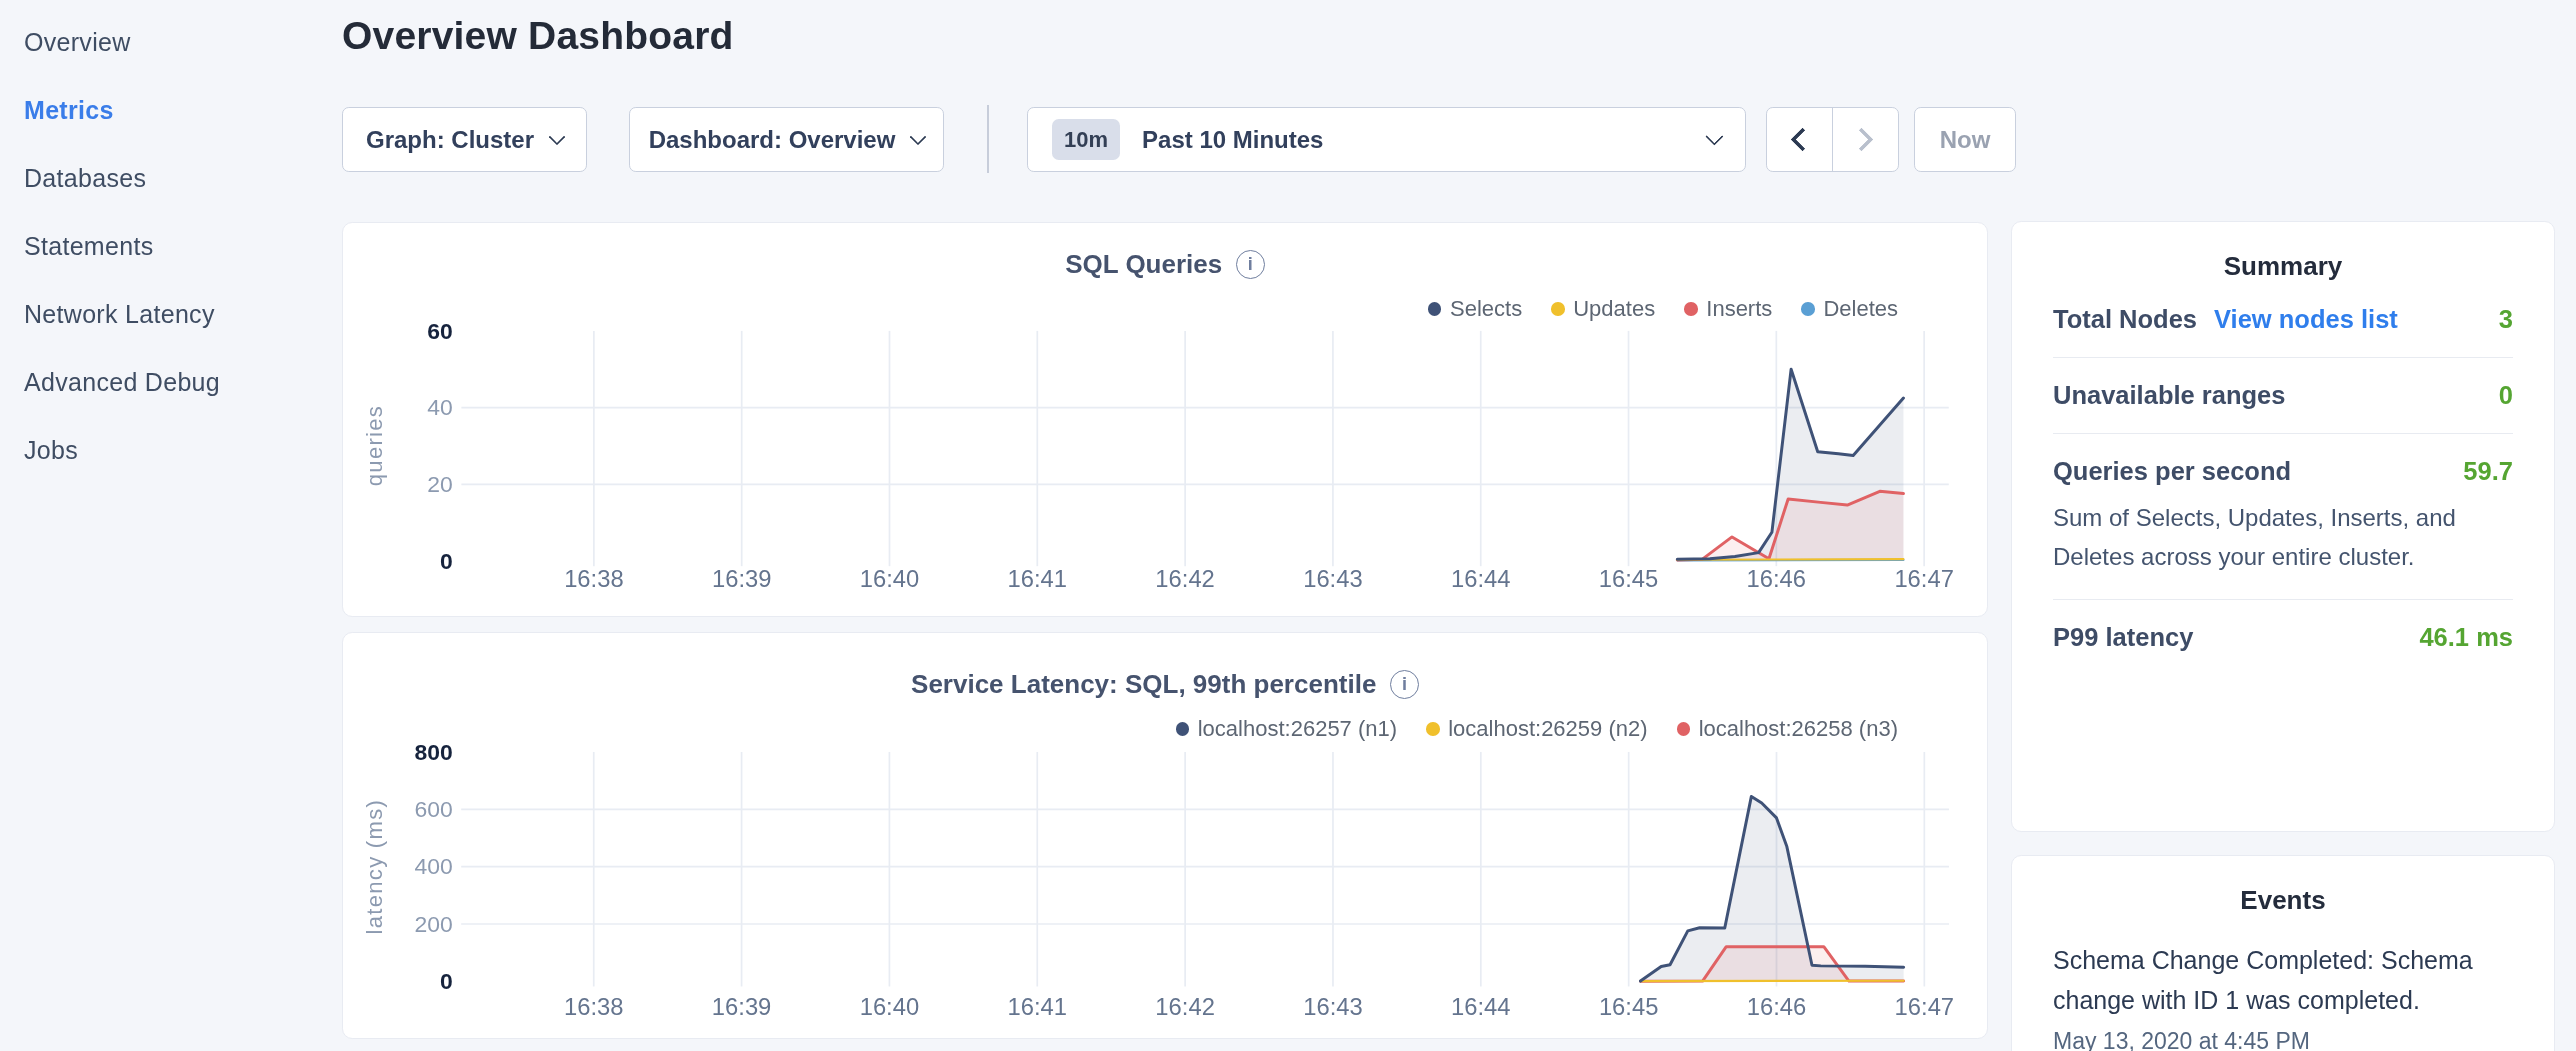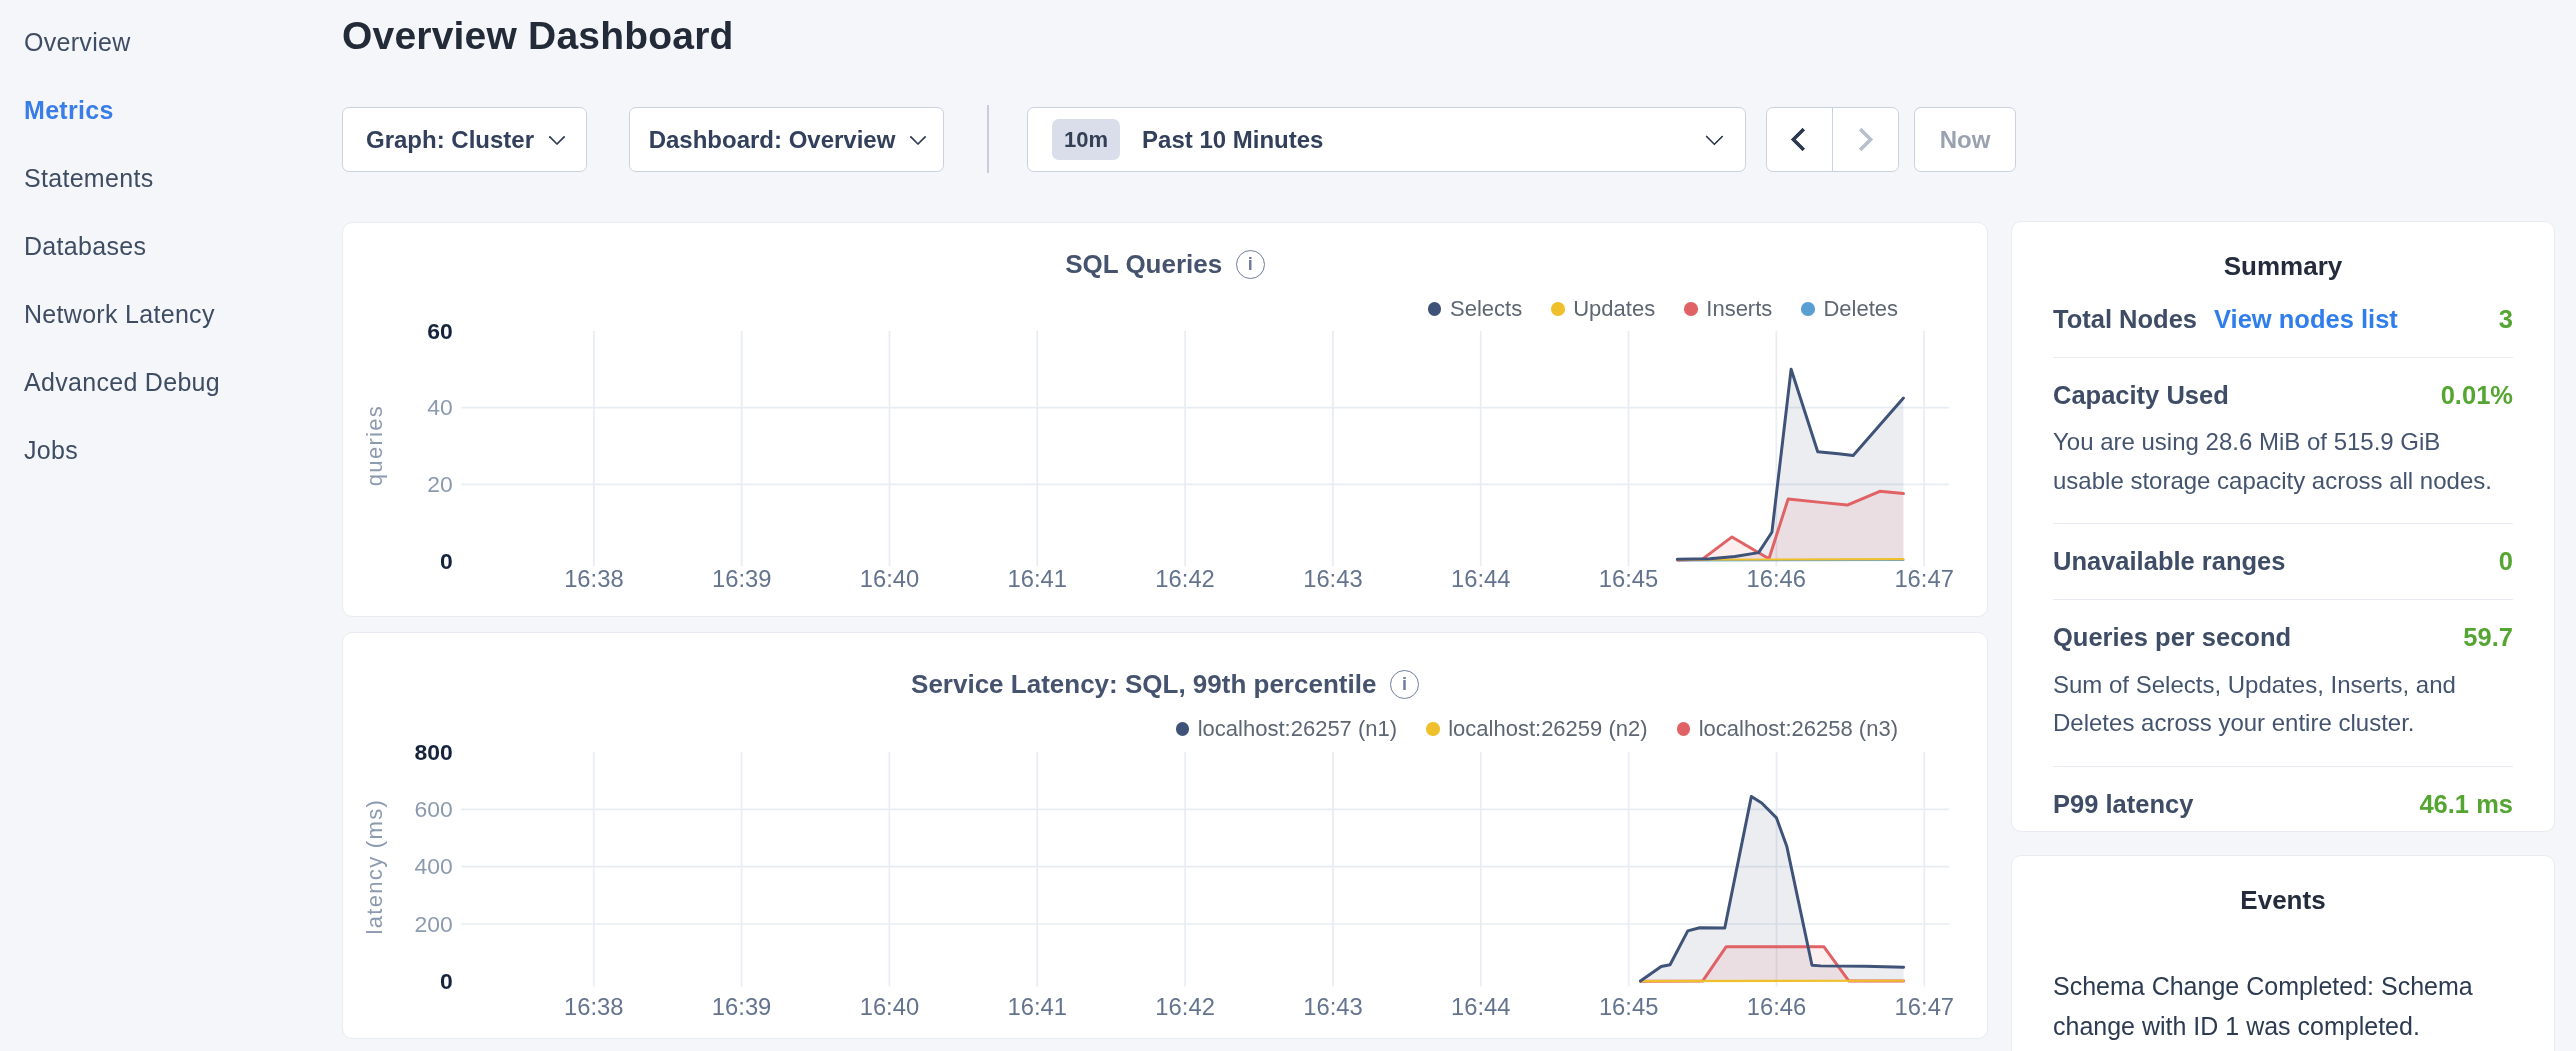--- a/index.html
+++ b/index.html
@@ -80,32 +80,32 @@
   .events-card  { left:2011px; top:855px; width:544px; height:238px; padding:25.5px 41px; }
   .panel-title { text-align:center; font-size:26px; font-weight:700; color:#242c3c; padding-top:3.4px; }
   .srow { padding:23px 0; border-bottom:1.7px solid #e8ebf1; }
   .srow:first-of-type { margin-top:15.3px; }
   .srow:last-of-type { border-bottom:none; }
   .srow .head { display:flex; align-items:flex-end; }
   .srow .lbl { font-size:25.5px; font-weight:700; color:#3e4c66; }
   .srow .lnk { font-size:25.5px; font-weight:700; color:#2f7eec; margin-left:17px; cursor:pointer; }
   .srow .val { margin-left:auto; font-size:25.5px; font-weight:700; color:#55a532; }
   .srow .sub { margin-top:13.6px; font-size:24px; color:#44546e; line-height:1.6; }
-  .event-msg { margin-top:50px; font-size:25px; color:#2c3a52; line-height:1.6; }
+  .event-msg { margin-top:24px; font-size:25px; color:#2c3a52; line-height:1.6; }
   .event-time { margin-top:8.5px; font-size:23px; color:#54667f; }
 </style>
 </head>
 <body>
 
 <nav class="sidebar">
   <ul>
     <li>Overview</li>
     <li class="active">Metrics</li>
+    <li>Databases</li>
     <li>Statements</li>
-    <li>Databases</li>
     <li>Network Latency</li>
     <li>Advanced Debug</li>
     <li>Jobs</li>
   </ul>
 </nav>
 
 <h1 class="page-title">Overview Dashboard</h1>
 
 <div class="ctl dd1">
   <span>Graph: Cluster</span>
@@ -260,27 +260,20 @@
   <div class="panel-title">Summary</div>
 
   <div class="srow">
     <div class="head">
       <span class="lbl">Total Nodes</span>
       <span class="lnk">View nodes list</span>
       <span class="val">3</span>
     </div>
   </div>
 
-  <div class="srow">
-    <div class="head">
-      <span class="lbl">Capacity Used</span>
-      <span class="val">0.01%</span>
-    </div>
-    <div class="sub">You are using 28.6 MiB of 515.9 GiB usable storage capacity across all nodes.</div>
-  </div>
 
   <div class="srow">
     <div class="head">
       <span class="lbl">Unavailable ranges</span>
       <span class="val">0</span>
     </div>
   </div>
 
   <div class="srow">
     <div class="head">

